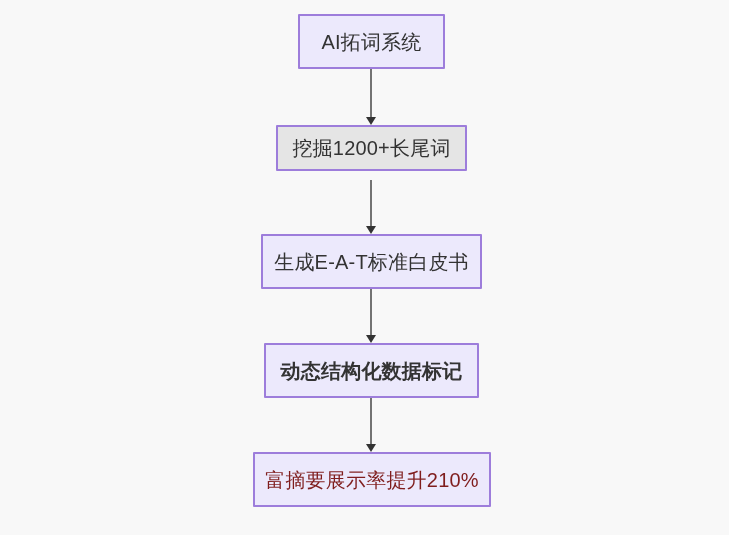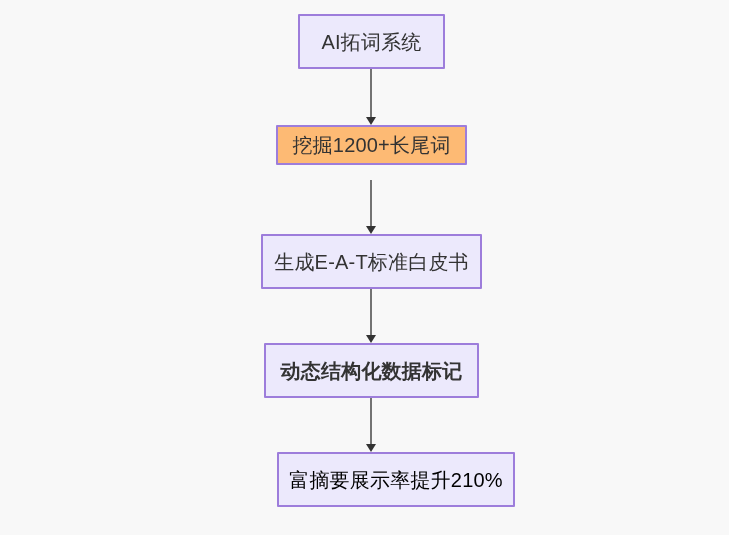--- a/index.html
+++ b/index.html
@@ -87,29 +87,29 @@
 
   <div class="edge" style="left: 371px; top: 398px;">
     <div class="edge-line" style="height: 46px; background: rgb(115, 115, 115);"></div>
     <div class="edge-arrow" style="top: 46px; border-top-color: rgb(51, 51, 51);"></div>
   </div>
 
   <div class="node" style="left: 298px; top: 14px; width: 147px; height: 55px; background: rgb(236, 233, 252); border-color: rgb(157, 125, 219); color: rgb(51, 51, 51);">
     <span class="node-label">AI拓词系统</span>
   </div>
 
-  <div class="node" style="left: 276px; top: 125px; width: 191px; height: 40px; background: #fdba74; border-color: rgb(157, 125, 219); color: rgb(51, 51, 51);">
+  <div class="node" style="left: 276px; top: 125px; width: 191px; height: 46px; background: #e5e5e5; border-color: rgb(157, 125, 219); color: rgb(51, 51, 51);">
     <span class="node-label">挖掘1200+长尾词</span>
   </div>
 
   <div class="node" style="left: 261px; top: 234px; width: 221px; height: 55px; background: rgb(236, 233, 252); border-color: rgb(157, 125, 219); color: rgb(51, 51, 51);">
     <span class="node-label">生成E-A-T标准白皮书</span>
   </div>
 
   <div class="node" style="left: 264px; top: 343px; width: 215px; height: 55px; background: rgb(236, 233, 252); border-color: rgb(157, 125, 219); color: rgb(51, 51, 51); font-weight: bold;">
     <span class="node-label">动态结构化数据标记</span>
   </div>
 
-  <div class="node" style="left: 253px; top: 452px; width: 238px; height: 55px; background: rgb(236, 233, 252); border-color: rgb(157, 125, 219); color: #000000; margin-left: 24px;">
+  <div class="node" style="left: 253px; top: 452px; width: 238px; height: 55px; background: rgb(236, 233, 252); border-color: rgb(157, 125, 219); color: #7f1d1d;">
     <span class="node-label">富摘要展示率提升210%</span>
   </div>
 
 </div>
 
 </body></html>

